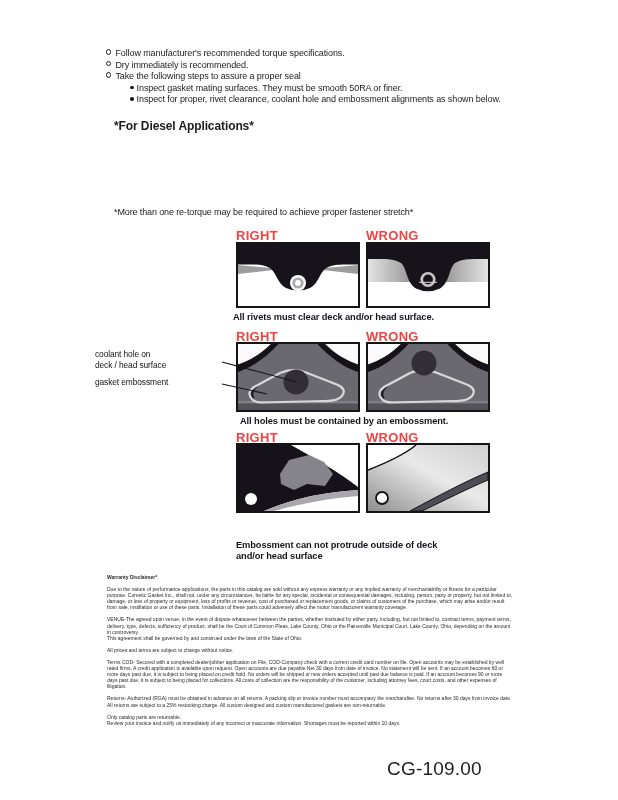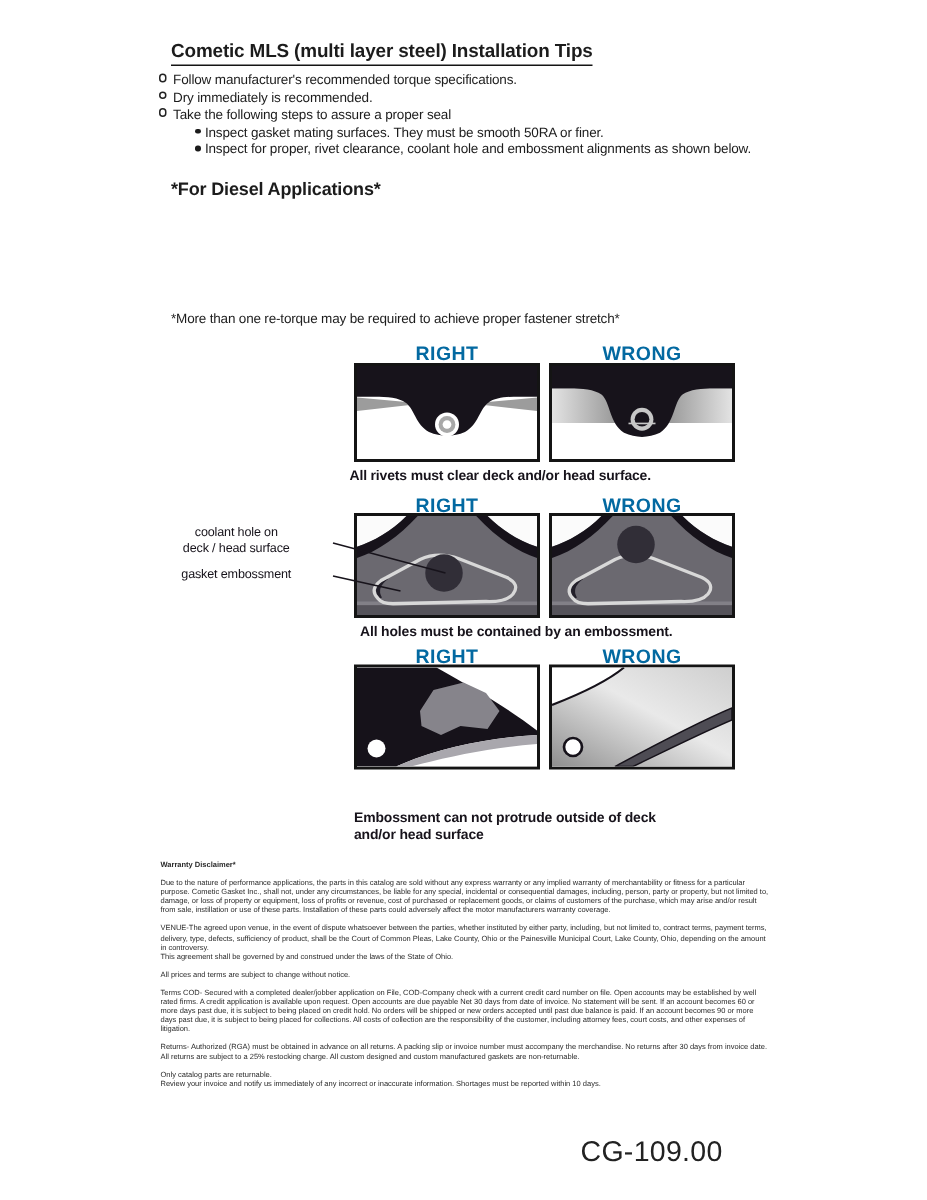--- a/index.html
+++ b/index.html
@@ -25,48 +25,45 @@
   }
   .m-f {
     display:inline-block; width:3.6px; height:3.6px; background:#1c1c1c;
     border-radius:50%; margin-right:3px; vertical-align:1.5px;
   }
   .diesel-h { font-size:12px; font-weight:bold; margin:0; letter-spacing:-0.1px; }
   .body-p { font-size:9px; line-height:11.7px; margin:0; letter-spacing:-0.12px; width:400px; }
 
   
   .rw-label {
-    width:124px; text-align:center; font-size:13px; font-weight:bold;
-    letter-spacing:0.3px; color:#0369a1;
+    width:124px; text-align:left; font-size:13px; font-weight:bold;
+    letter-spacing:0.3px; color:#ef4444;
   }
   .panel { width:120px; height:66px; border:2px solid #141414; line-height:0; background:#fff; }
   .panel.short { height:62px; }
   .caption { font-size:9.3px; font-weight:bold; letter-spacing:-0.1px; line-height:11px; color:#17131b; }
   .callout {
-    font-size:8.4px; line-height:10.6px; text-align:center; width:125px;
+    font-size:8.4px; line-height:10.6px; text-align:left; width:125px;
     letter-spacing:-0.1px; color:#17131b;
   }
   .leader { pointer-events:none; }
 
   
   .legal { width:406px; font-size:5px; line-height:6.1px; color:#2a2a2a; letter-spacing:0; }
   .legal p { margin:0 0 6px 0; }
   .legal p.tight { margin-bottom:0; }
   .legal .lh { font-weight:bold; }
 
   .pageno { font-size:19px; letter-spacing:0.2px; color:#222; }
 </style>
 </head>
 <body>
 
 <div class="page">
 
-  <div class="abs" style="left:114px; top:25px;">
-    <h1 class="title">Cometic MLS (multi layer steel) Installation Tips</h1>
-  </div>
 
   <div class="abs tips" style="left:106px; top:48px;">
     <div class="tip-line"><span class="m-o"></span><span>Follow manufacturer's recommended torque specifications.</span></div>
     <div class="tip-line"><span class="m-o"></span><span>Dry immediately is recommended.</span></div>
     <div class="tip-line"><span class="m-o"></span><span>Take the following steps to assure a proper seal</span></div>
     <div class="tip-line sub"><span class="m-f"></span><span>Inspect gasket mating surfaces.  They must be smooth 50RA or finer.</span></div>
     <div class="tip-line sub"><span class="m-f"></span><span>Inspect for proper, rivet clearance, coolant hole and embossment alignments as shown below.</span></div>
   </div>
 
   <div class="abs" style="left:114px; top:119px;">

